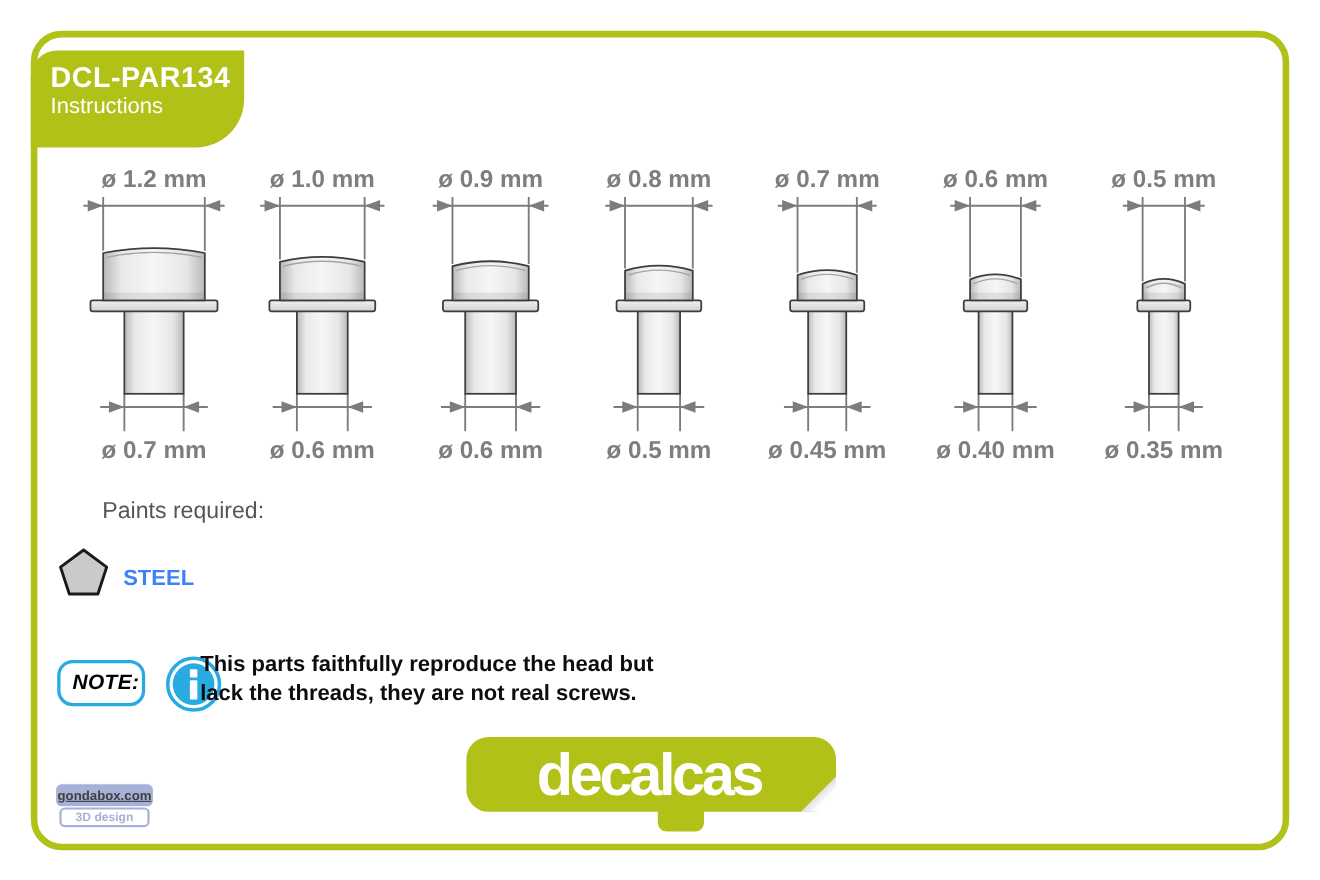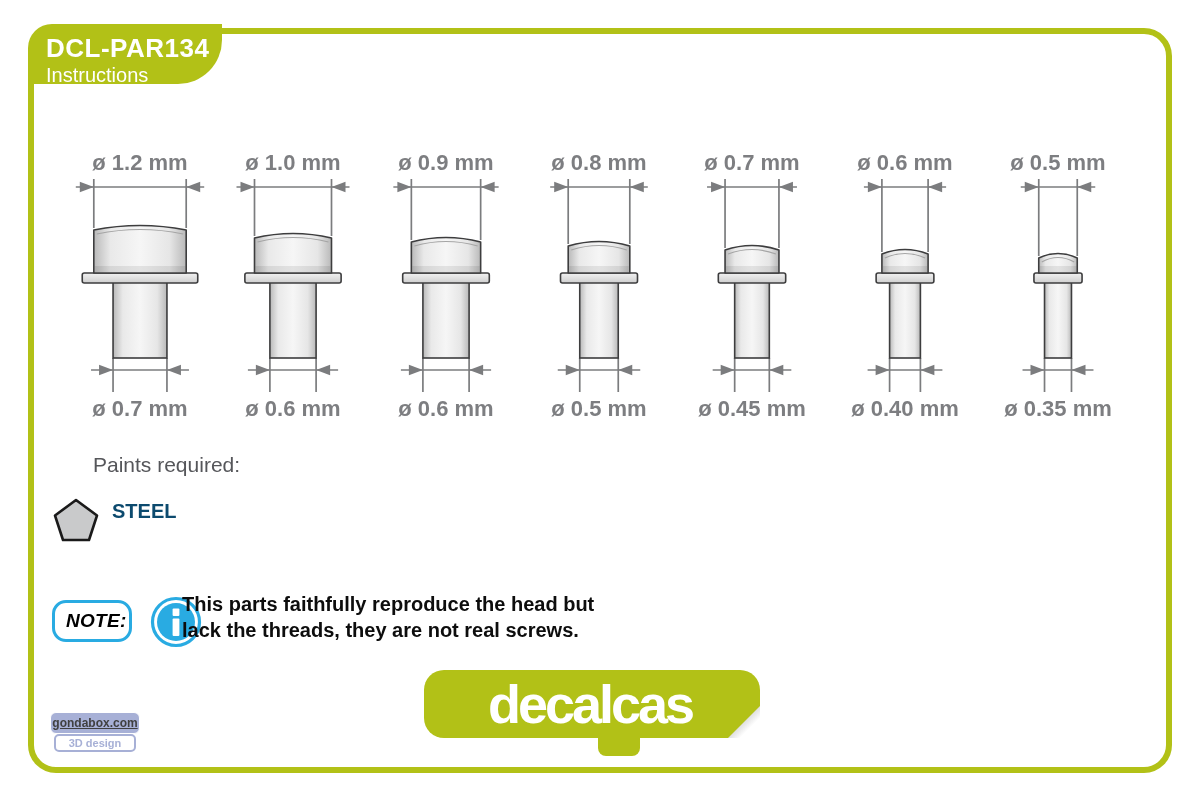--- a/index.html
+++ b/index.html
@@ -3,34 +3,34 @@
 <meta charset="utf-8">
 <style>
   * { margin:0; padding:0; box-sizing:border-box; }
   html,body { background:#ffffff; }
   body { font-family:"Liberation Sans", sans-serif; }
   .page { position:relative; width:1200px; height:800px; background:#fff; overflow:hidden; }
 
   .frame { position:absolute; left:28px; top:28px; width:1144px; height:745px;
            border:6px solid var(--green); border-radius:28px; background:#fff; }
 
-  .badge { position:absolute; left:28px; top:24px; width:194px; height:60px;
+  .badge { position:absolute; left:28px; top:46px; width:194px; height:88px;
            background:var(--green); border-radius:24px 0 44px 0; padding:9px 0 0 18px; z-index:5; }
   .badge-title { color:#fff; font-size:26px; font-weight:bold; letter-spacing:.5px; line-height:30px; }
   .badge-sub { color:#fff; font-size:20px; line-height:24px; }
 
   .screw-row { position:absolute; left:64px; top:130px; display:flex; gap:1px; z-index:2; }
   .screw { width:152px; height:300px; }
   .dim-label { font-family:"Liberation Sans", sans-serif; font-size:22px; font-weight:bold;
                fill:var(--gray-text); }
 
   .paints { position:absolute; left:57px; top:453px; z-index:2; }
   .paints-heading { font-size:21px; color:#55565a;margin-left:36px; }
   .paint-item { position:absolute; left:-5px; top:44px; display:flex; align-items:flex-start; }
-  .paint-text { margin-left:12px; margin-top:4px; font-size:20px; line-height:20px; color:#0c4a6e; font-weight:bold;text-align:right; }
+  .paint-text { margin-left:12px; margin-top:19px; font-size:20px; line-height:20px; color:#3b82f6; font-weight:bold;text-align:right; }
   .paint-name { display:block; }
   .paint-detail { display:block; font-weight:bold; }
 
   .note-row { position:absolute; left:52px; top:596px; z-index:2; }
   .note-box { position:absolute; left:0; top:4px; width:80px; height:42px; background:#fff;
               border:3px solid var(--blue); border-radius:14px; display:flex; align-items:center; }
   .note-label { font-size:19px; font-weight:bold; font-style:italic; color:#000; padding-left:11px; letter-spacing:.3px; }
   .note-icon { position:absolute; left:98px; top:0; }
   .note-text { position:absolute; left:130px; top:-5px; width:480px; font-size:20px; line-height:26px;
                font-weight:bold; color:#0d0d0d; white-space:nowrap; }

